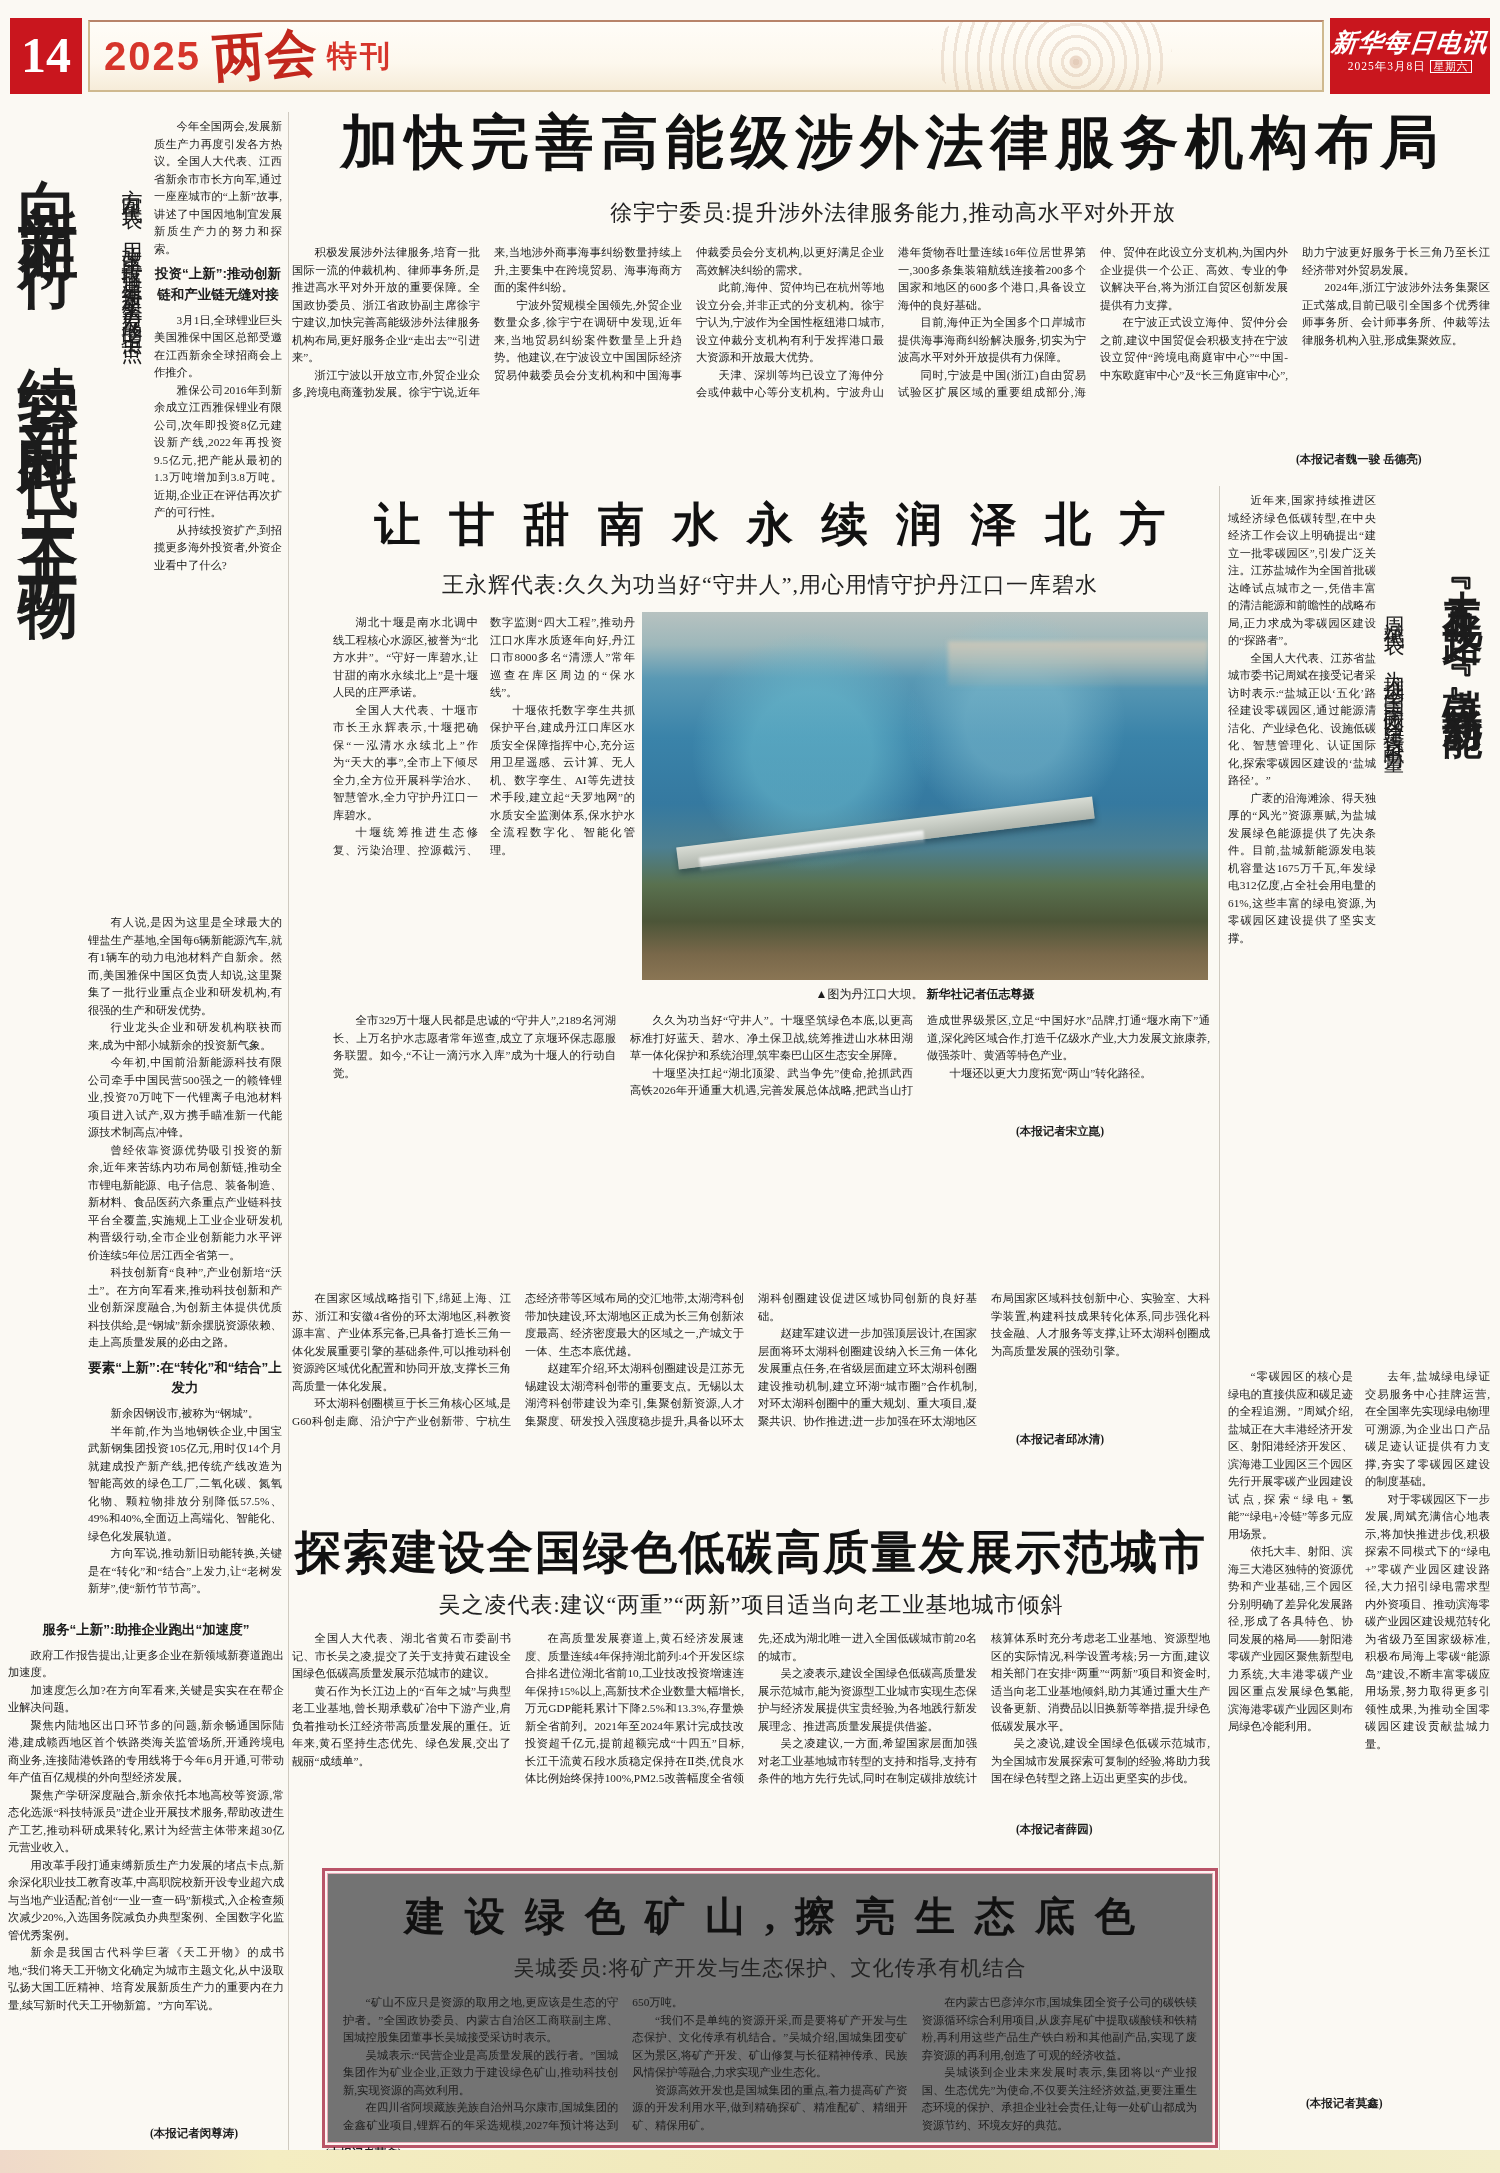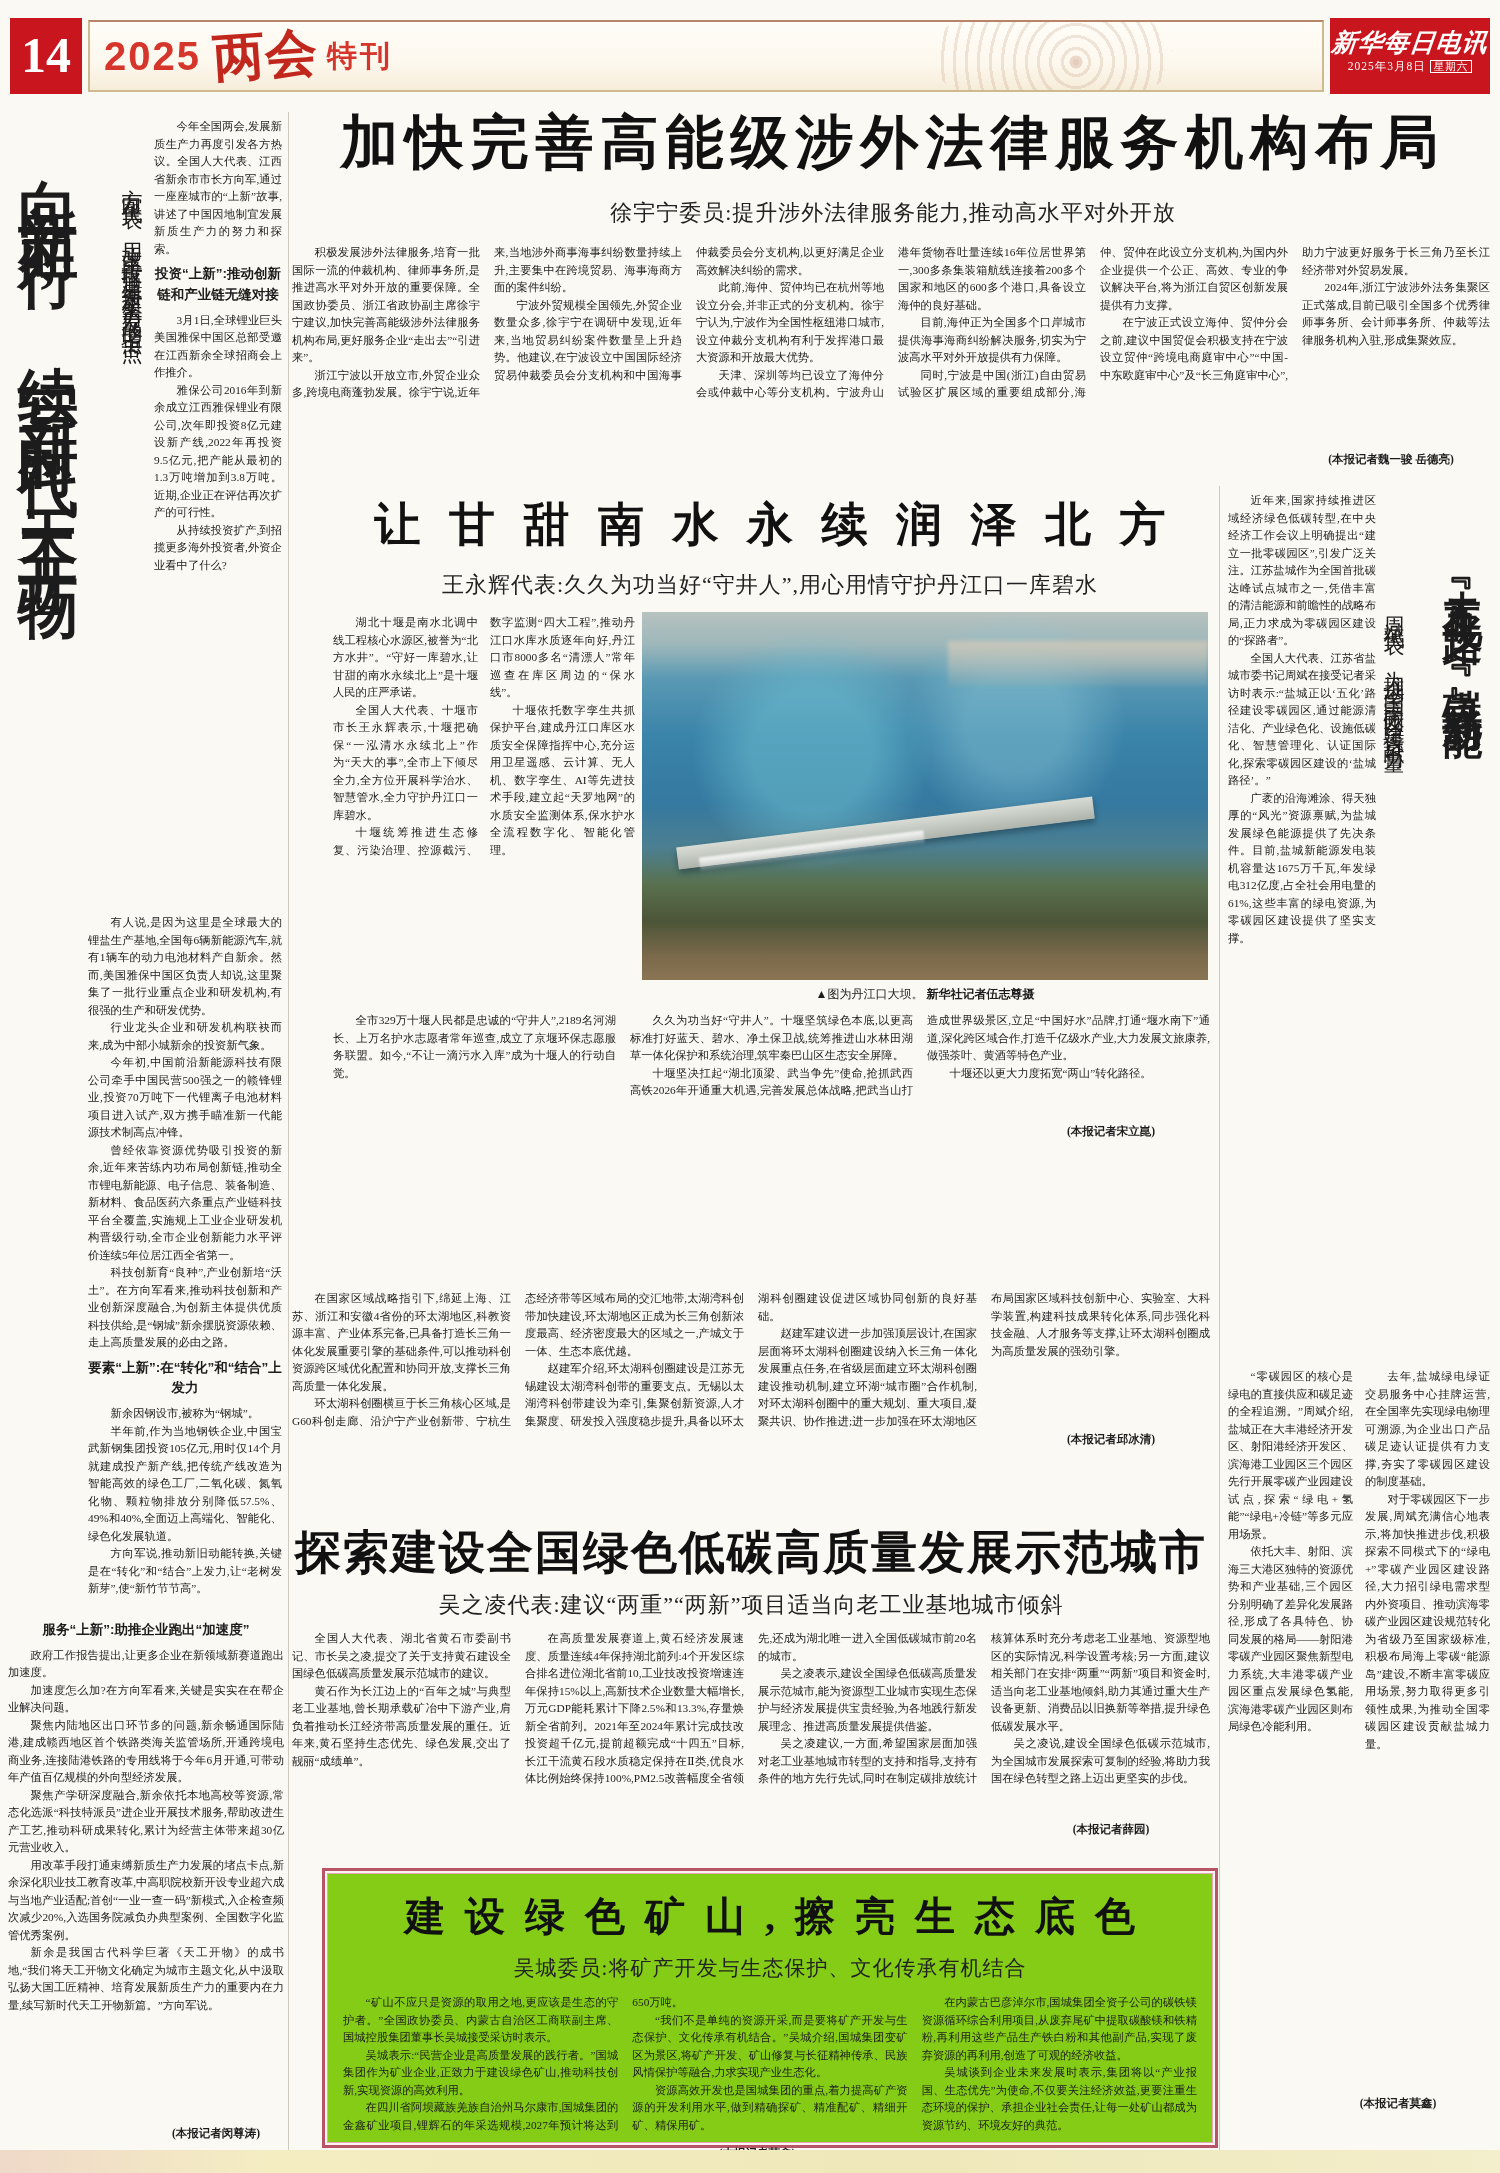--- a/index.html
+++ b/index.html
@@ -42,21 +42,21 @@
   .weekday { border:1px solid #fff; padding:0 3px; font-size:10.5px; }
 
   
   .bodytext { font-size:11.3px; line-height:1.55; text-align:justify; overflow:hidden; }
   .bodytext p { text-indent:2em; }
   .cols2 { column-count:2; column-gap:12px; }
   .cols3 { column-count:3; column-gap:14px; }
   .cols4 { column-count:4; column-gap:14px; }
   .cols6 { column-count:6; column-gap:14px; }
   .sechead { text-align:center; font-weight:bold; font-size:13.5px; padding:6px 0; font-family:"Liberation Sans",sans-serif; }
-  .reporter { font-weight:bold; text-align:center; font-size:11.5px; }
+  .reporter { font-weight:bold; text-align:left; font-size:11.5px; }
 
   .h-main { font-weight:bold; text-align:center; color:#111; }
   .sub { text-align:center; font-size:22px; color:#222; letter-spacing:1px; }
 
   .vert { writing-mode:vertical-rl; text-orientation:upright; overflow:hidden; }
 
   .vrule { width:1px; background:#cfcac0; }
 
   
   .photo {
@@ -79,21 +79,21 @@
     position:absolute; right:0; top:8%; width:46%; height:12%;
     background:linear-gradient(180deg,rgba(205,200,185,.9),rgba(160,175,170,.2)); filter:blur(2px);
   }
   .caption { text-align:center; font-size:12px; }
   .caption b { font-weight:bold; }
 
   
   .redbox {
     border:3px solid #b95468;
     box-shadow:inset 0 0 0 2px #fdf3f2, inset 0 0 0 3px #e2a9b5;
-    background:#84cc16;
+    background:#737373;
   }
 
   .bottom-strip {
     left:0; top:2150px; width:1500px; height:23px;
     background:linear-gradient(90deg,#efd9c9 0%,#f4edc2 18%,#efe8ba 60%,#f3eecb 100%);
   }
 </style>
 </head>
 <body>
 

